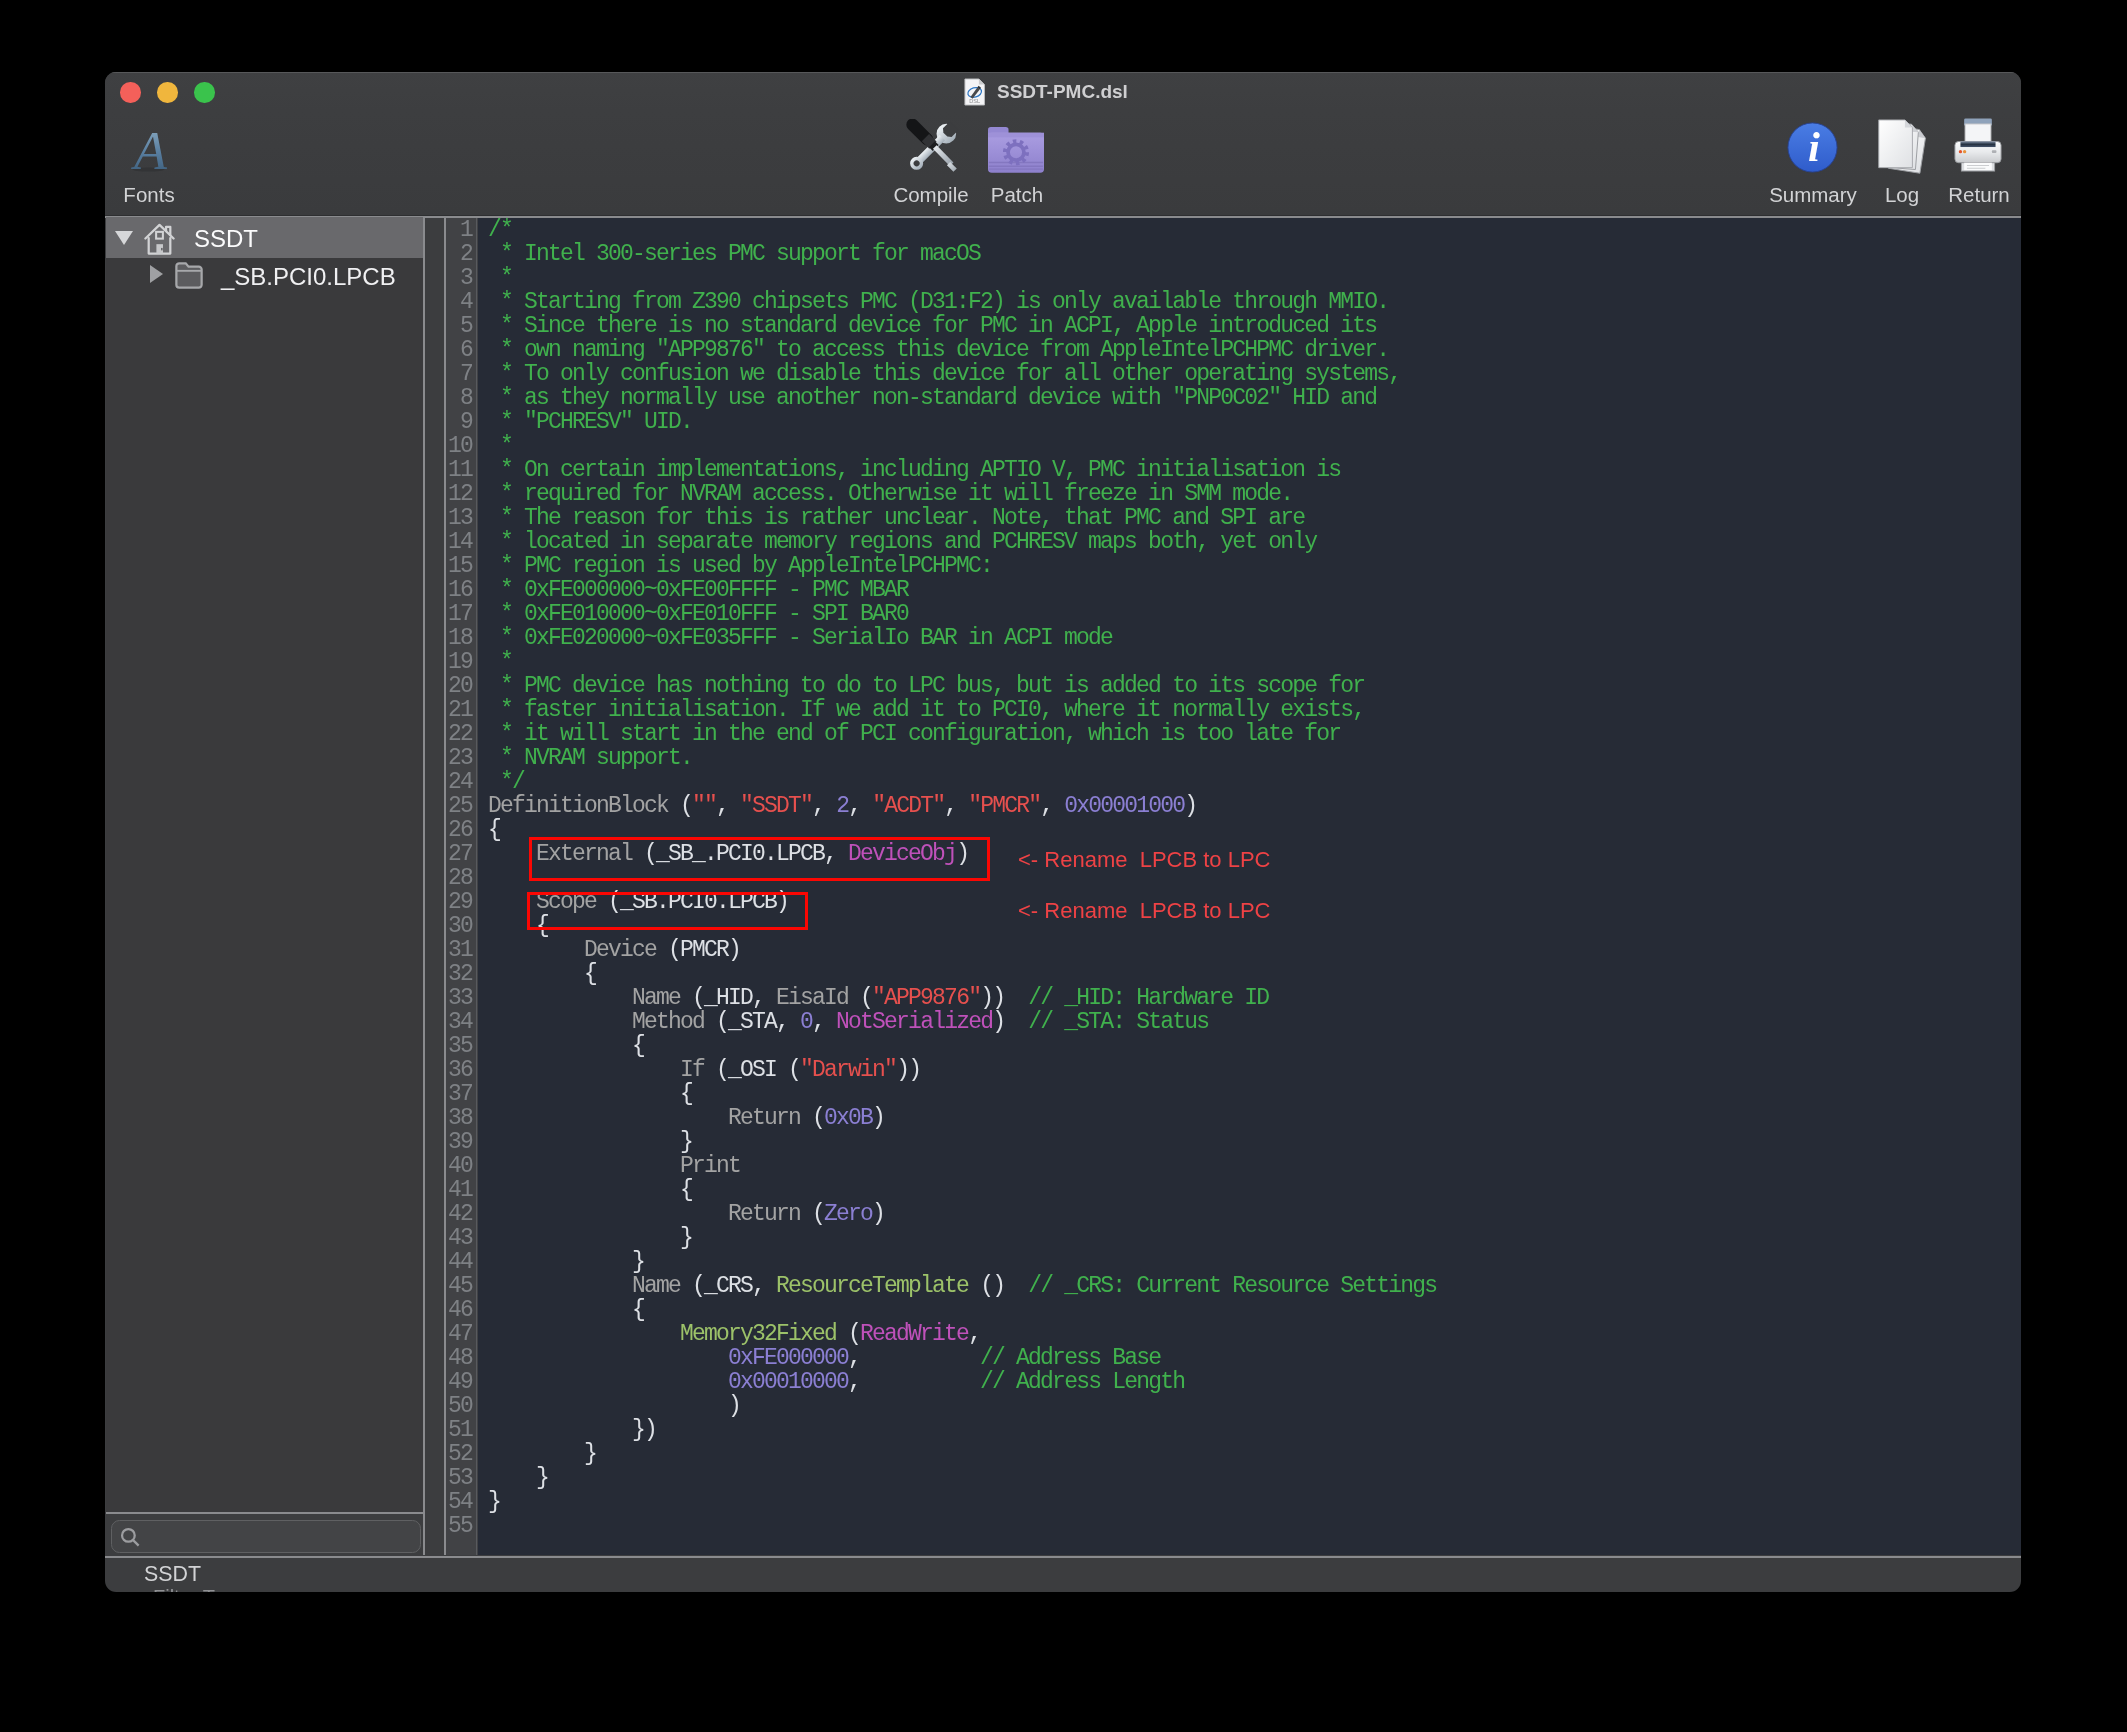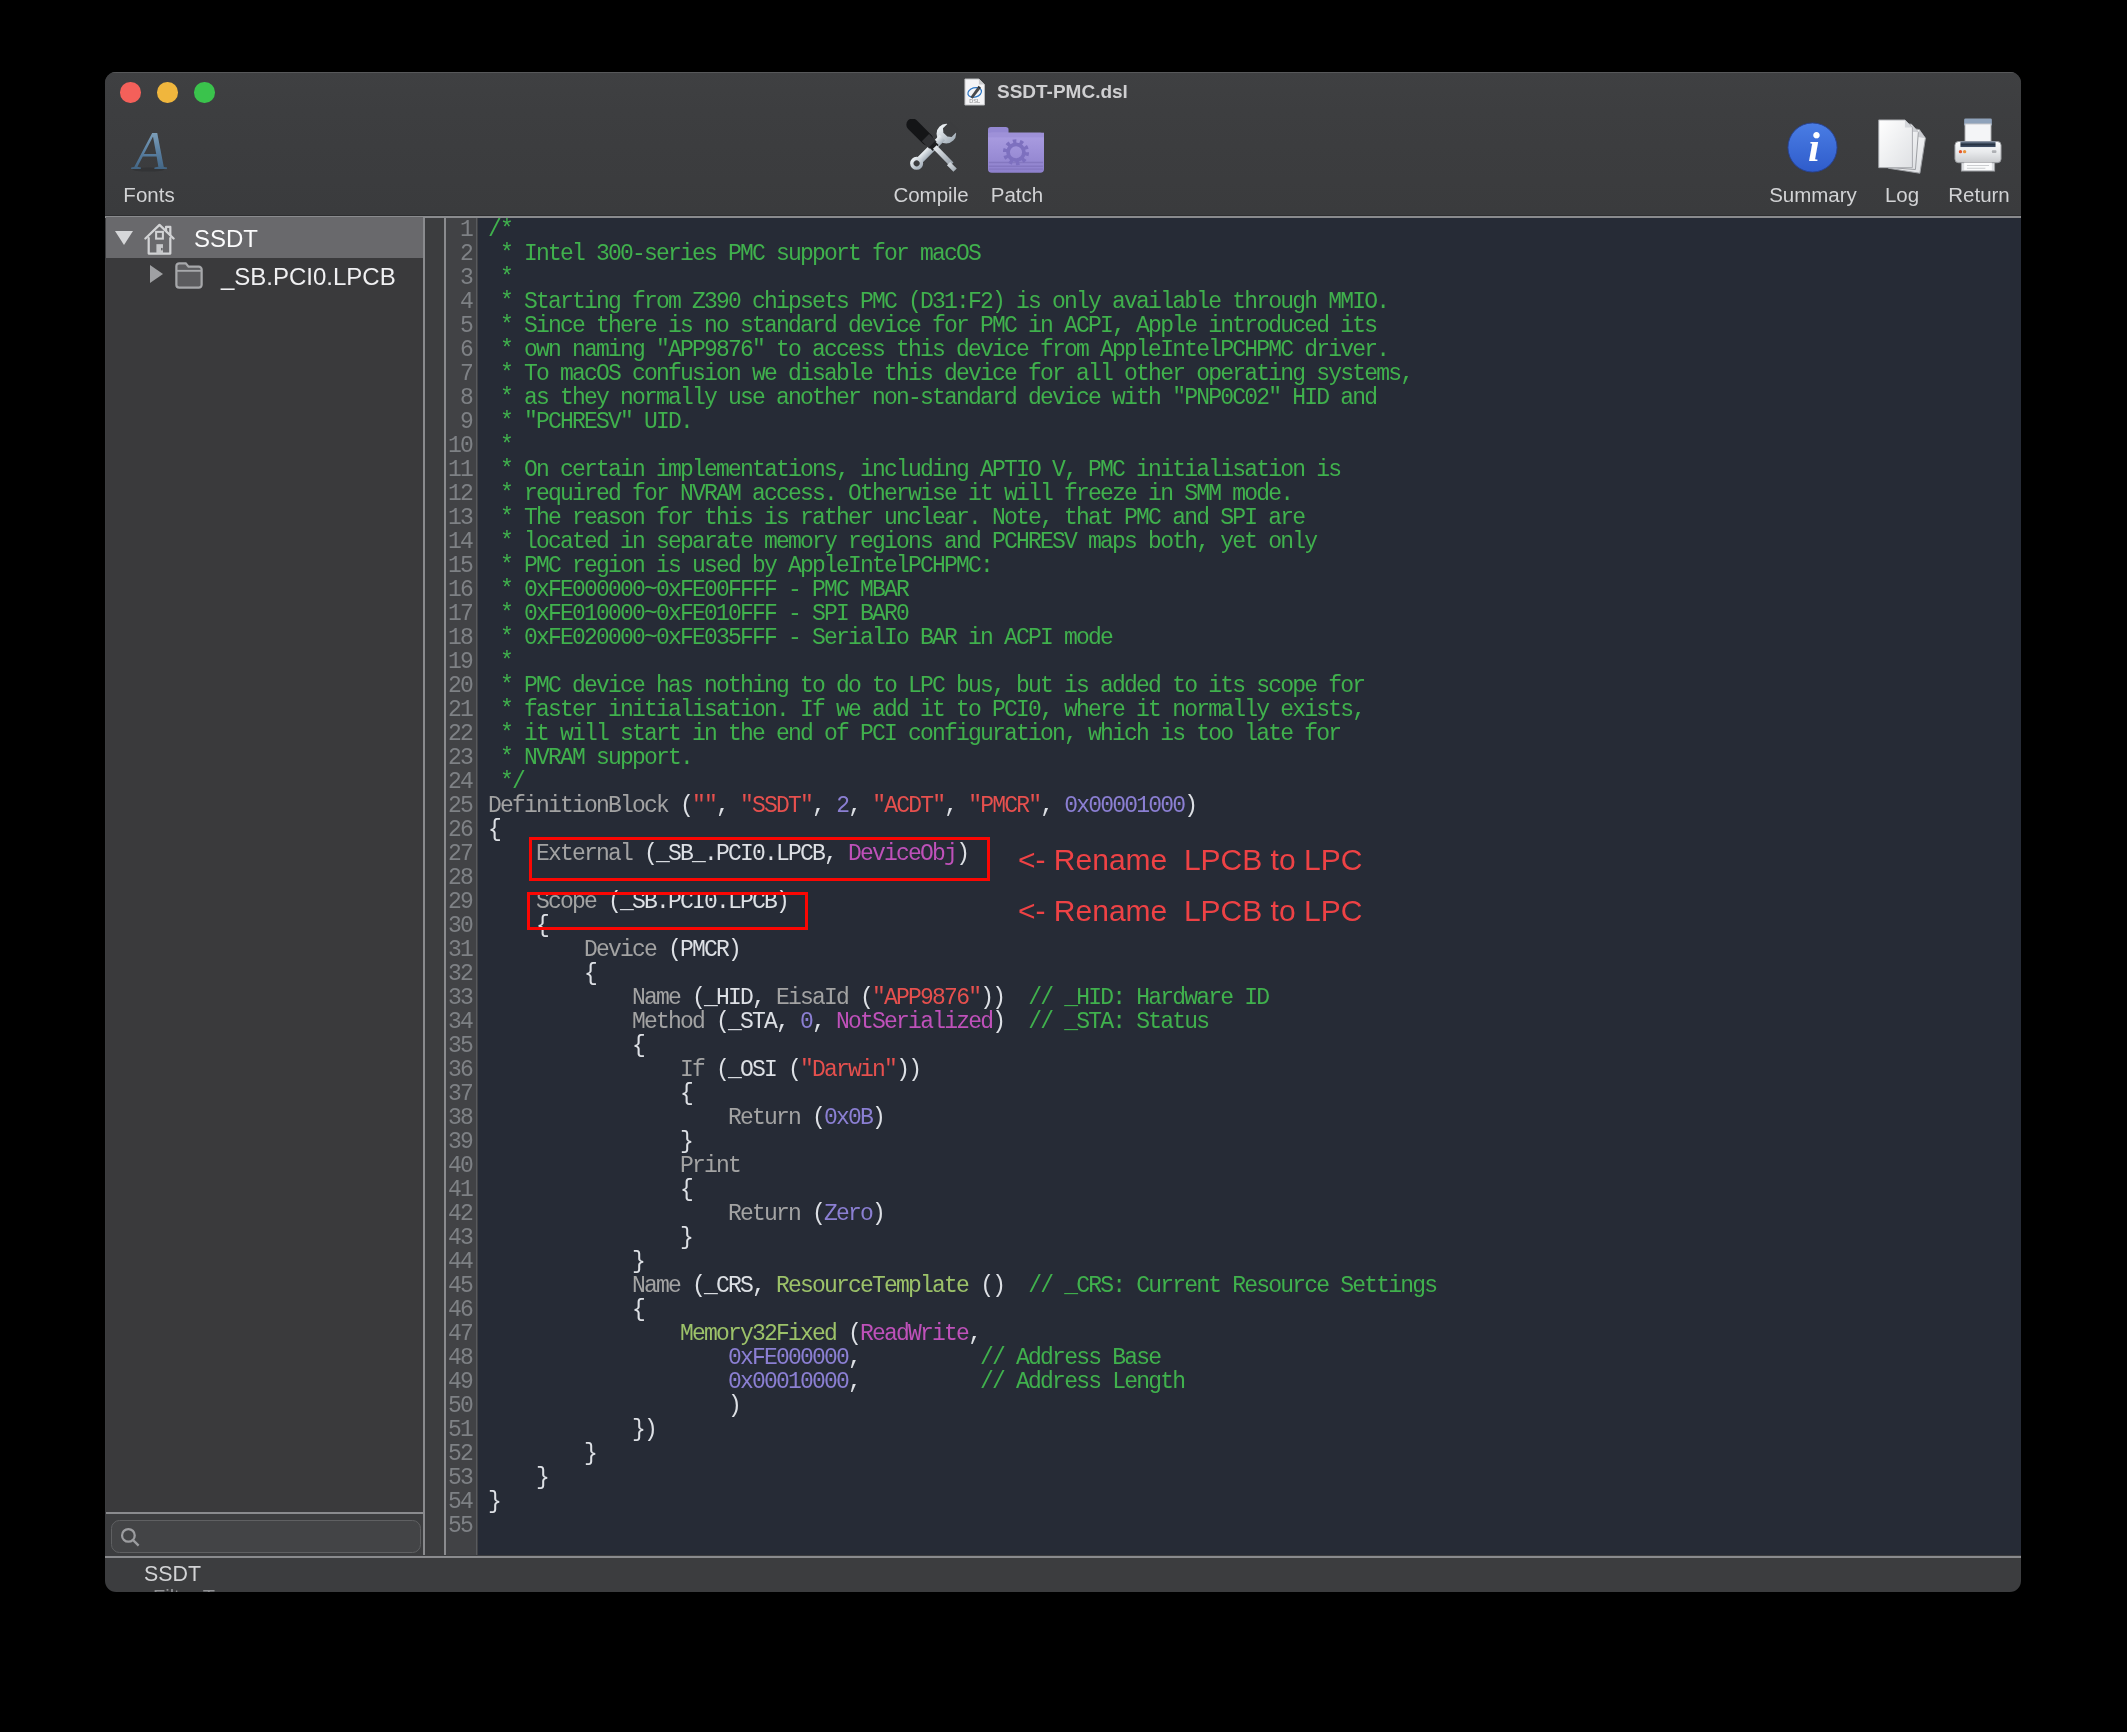--- a/index.html
+++ b/index.html
@@ -45,21 +45,21 @@
   color:#7e8185; }
 #code { position:absolute; left:383px; top:146px; color:#dde0e5; }
 #code i { font-style:normal; }
 i.c { color:#40b14d; } i.k { color:#a3a3a3; } i.g { color:#9cc269; }
 i.s { color:#e6504e; } i.n { color:#8b7fd3; } i.m { color:#bf51ba; }
 i.o { color:#a3a3a3; }
 
 .redbox { position:absolute; border:3.7px solid #fb0703; }
 #box1 { left:424px; top:765px; width:461px; height:44px; }
 #box2 { left:422px; top:820px; width:281px; height:38px; }
-.ann { position:absolute; left:913px; height:32px; line-height:32px; font-size:30px;
+.ann { position:absolute; left:913px; height:32px; line-height:32px; font-size:22px;
   color:#ee4245; white-space:pre; }
 #ann1 { top:772px; }
 #ann2 { top:823px; }
 
 #statustxt { position:absolute; left:39px; top:1490px; font-size:21.4px; color:#d2d3d5; }
 </style>
 </head>
 <body>
 <div id="win">
   <div id="chrome"></div>
@@ -296,21 +296,21 @@
 52
 53
 54
 55</pre>
   <pre id="code"><i class="c">/*</i>
 <i class="c"> * Intel 300-series PMC support for macOS</i>
 <i class="c"> *</i>
 <i class="c"> * Starting from Z390 chipsets PMC (D31:F2) is only available through MMIO.</i>
 <i class="c"> * Since there is no standard device for PMC in ACPI, Apple introduced its</i>
 <i class="c"> * own naming "APP9876" to access this device from AppleIntelPCHPMC driver.</i>
-<i class="c"> * To macOS confusion we disable this device for all other operating systems,</i>
+<i class="c"> * To only confusion we disable this device for all other operating systems,</i>
 <i class="c"> * as they normally use another non-standard device with "PNP0C02" HID and</i>
 <i class="c"> * "PCHRESV" UID.</i>
 <i class="c"> *</i>
 <i class="c"> * On certain implementations, including APTIO V, PMC initialisation is</i>
 <i class="c"> * required for NVRAM access. Otherwise it will freeze in SMM mode.</i>
 <i class="c"> * The reason for this is rather unclear. Note, that PMC and SPI are</i>
 <i class="c"> * located in separate memory regions and PCHRESV maps both, yet only</i>
 <i class="c"> * PMC region is used by AppleIntelPCHPMC:</i>
 <i class="c"> * 0xFE000000~0xFE00FFFF - PMC MBAR</i>
 <i class="c"> * 0xFE010000~0xFE010FFF - SPI BAR0</i>

